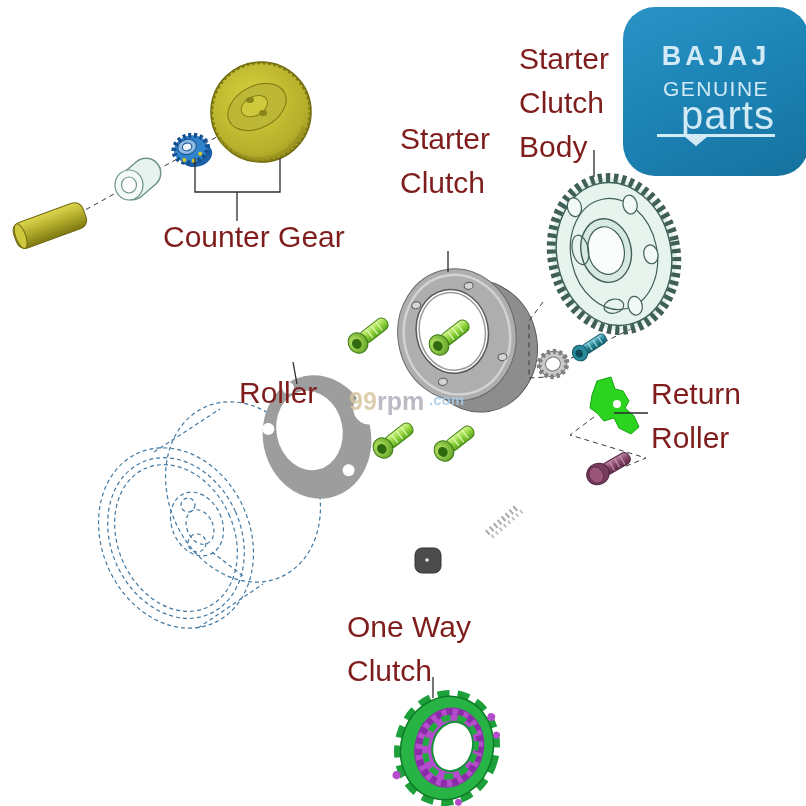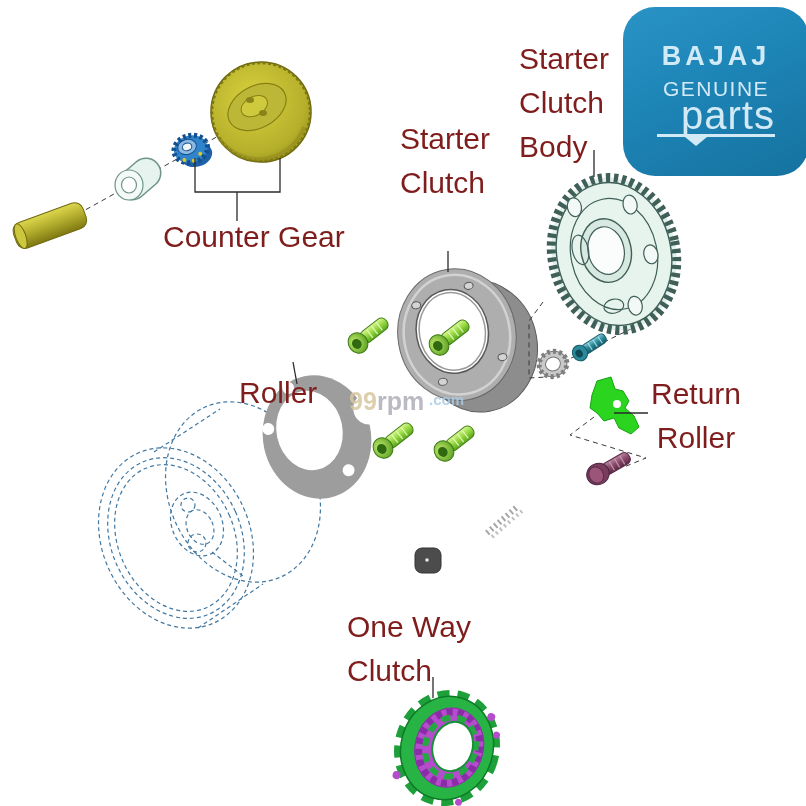--- a/index.html
+++ b/index.html
@@ -257,21 +257,21 @@
     <div class="line">Starter</div>
     <div class="line">Clutch</div>
   </div>
 
   <div class="label" style="left:519px;top:37px;">
     <div class="line">Starter</div>
     <div class="line">Clutch</div>
     <div class="line">Body</div>
   </div>
 
-  <div class="label" style="left:651px;top:372px;text-align:center;">
+  <div class="label" style="left:651px;top:372px;">
     <div class="line">Return</div>
     <div class="line">Roller</div>
   </div>
 
   <div class="label" style="left:347px;top:605px;">
     <div class="line">One Way</div>
     <div class="line">Clutch</div>
   </div>
 
   <div class="logo">

